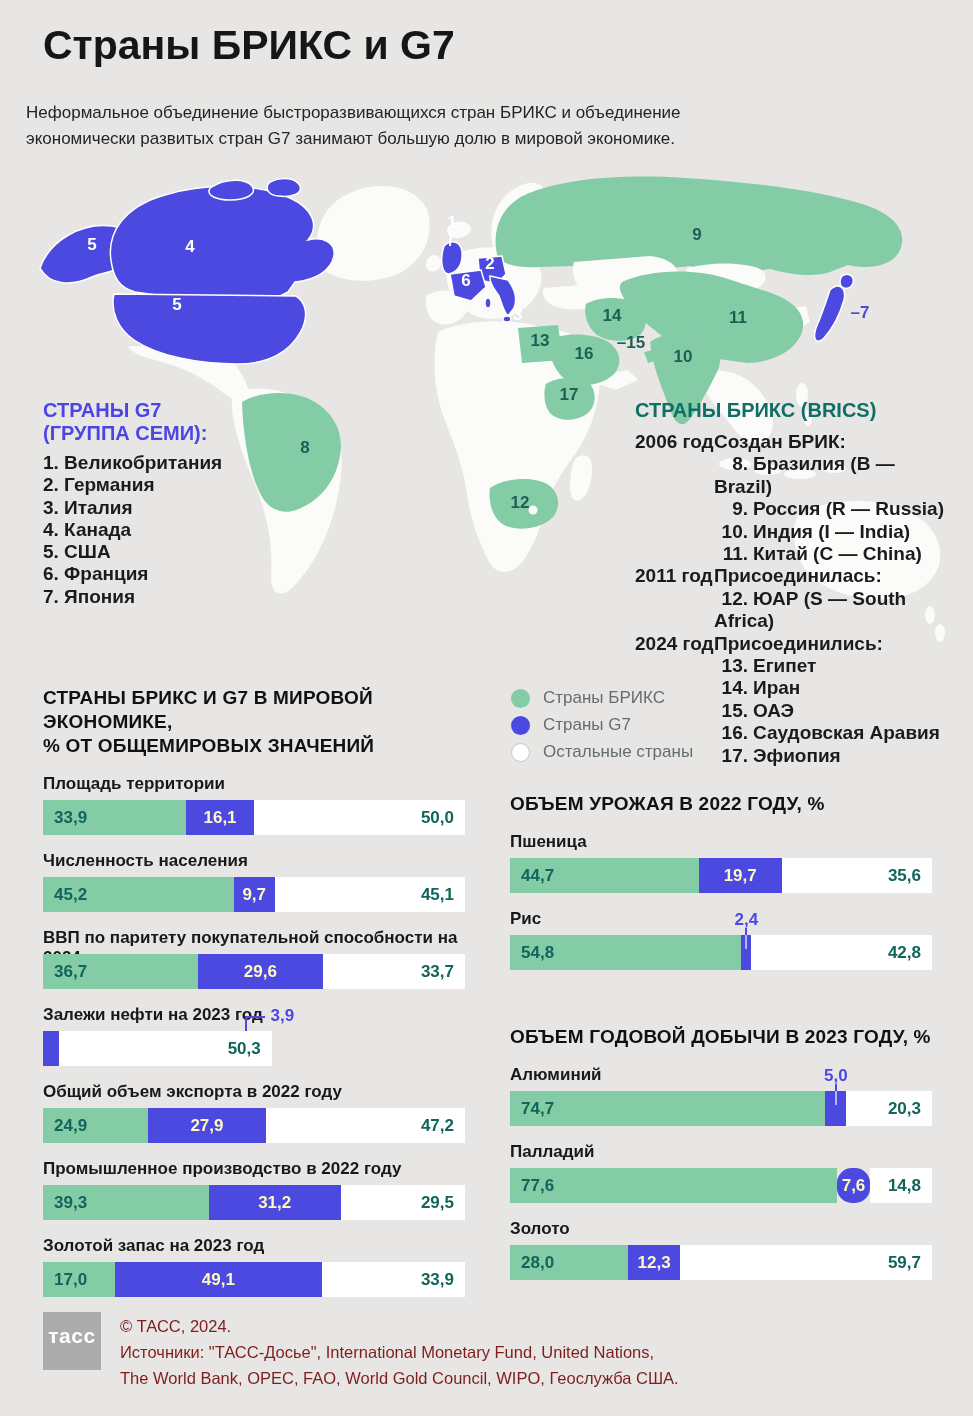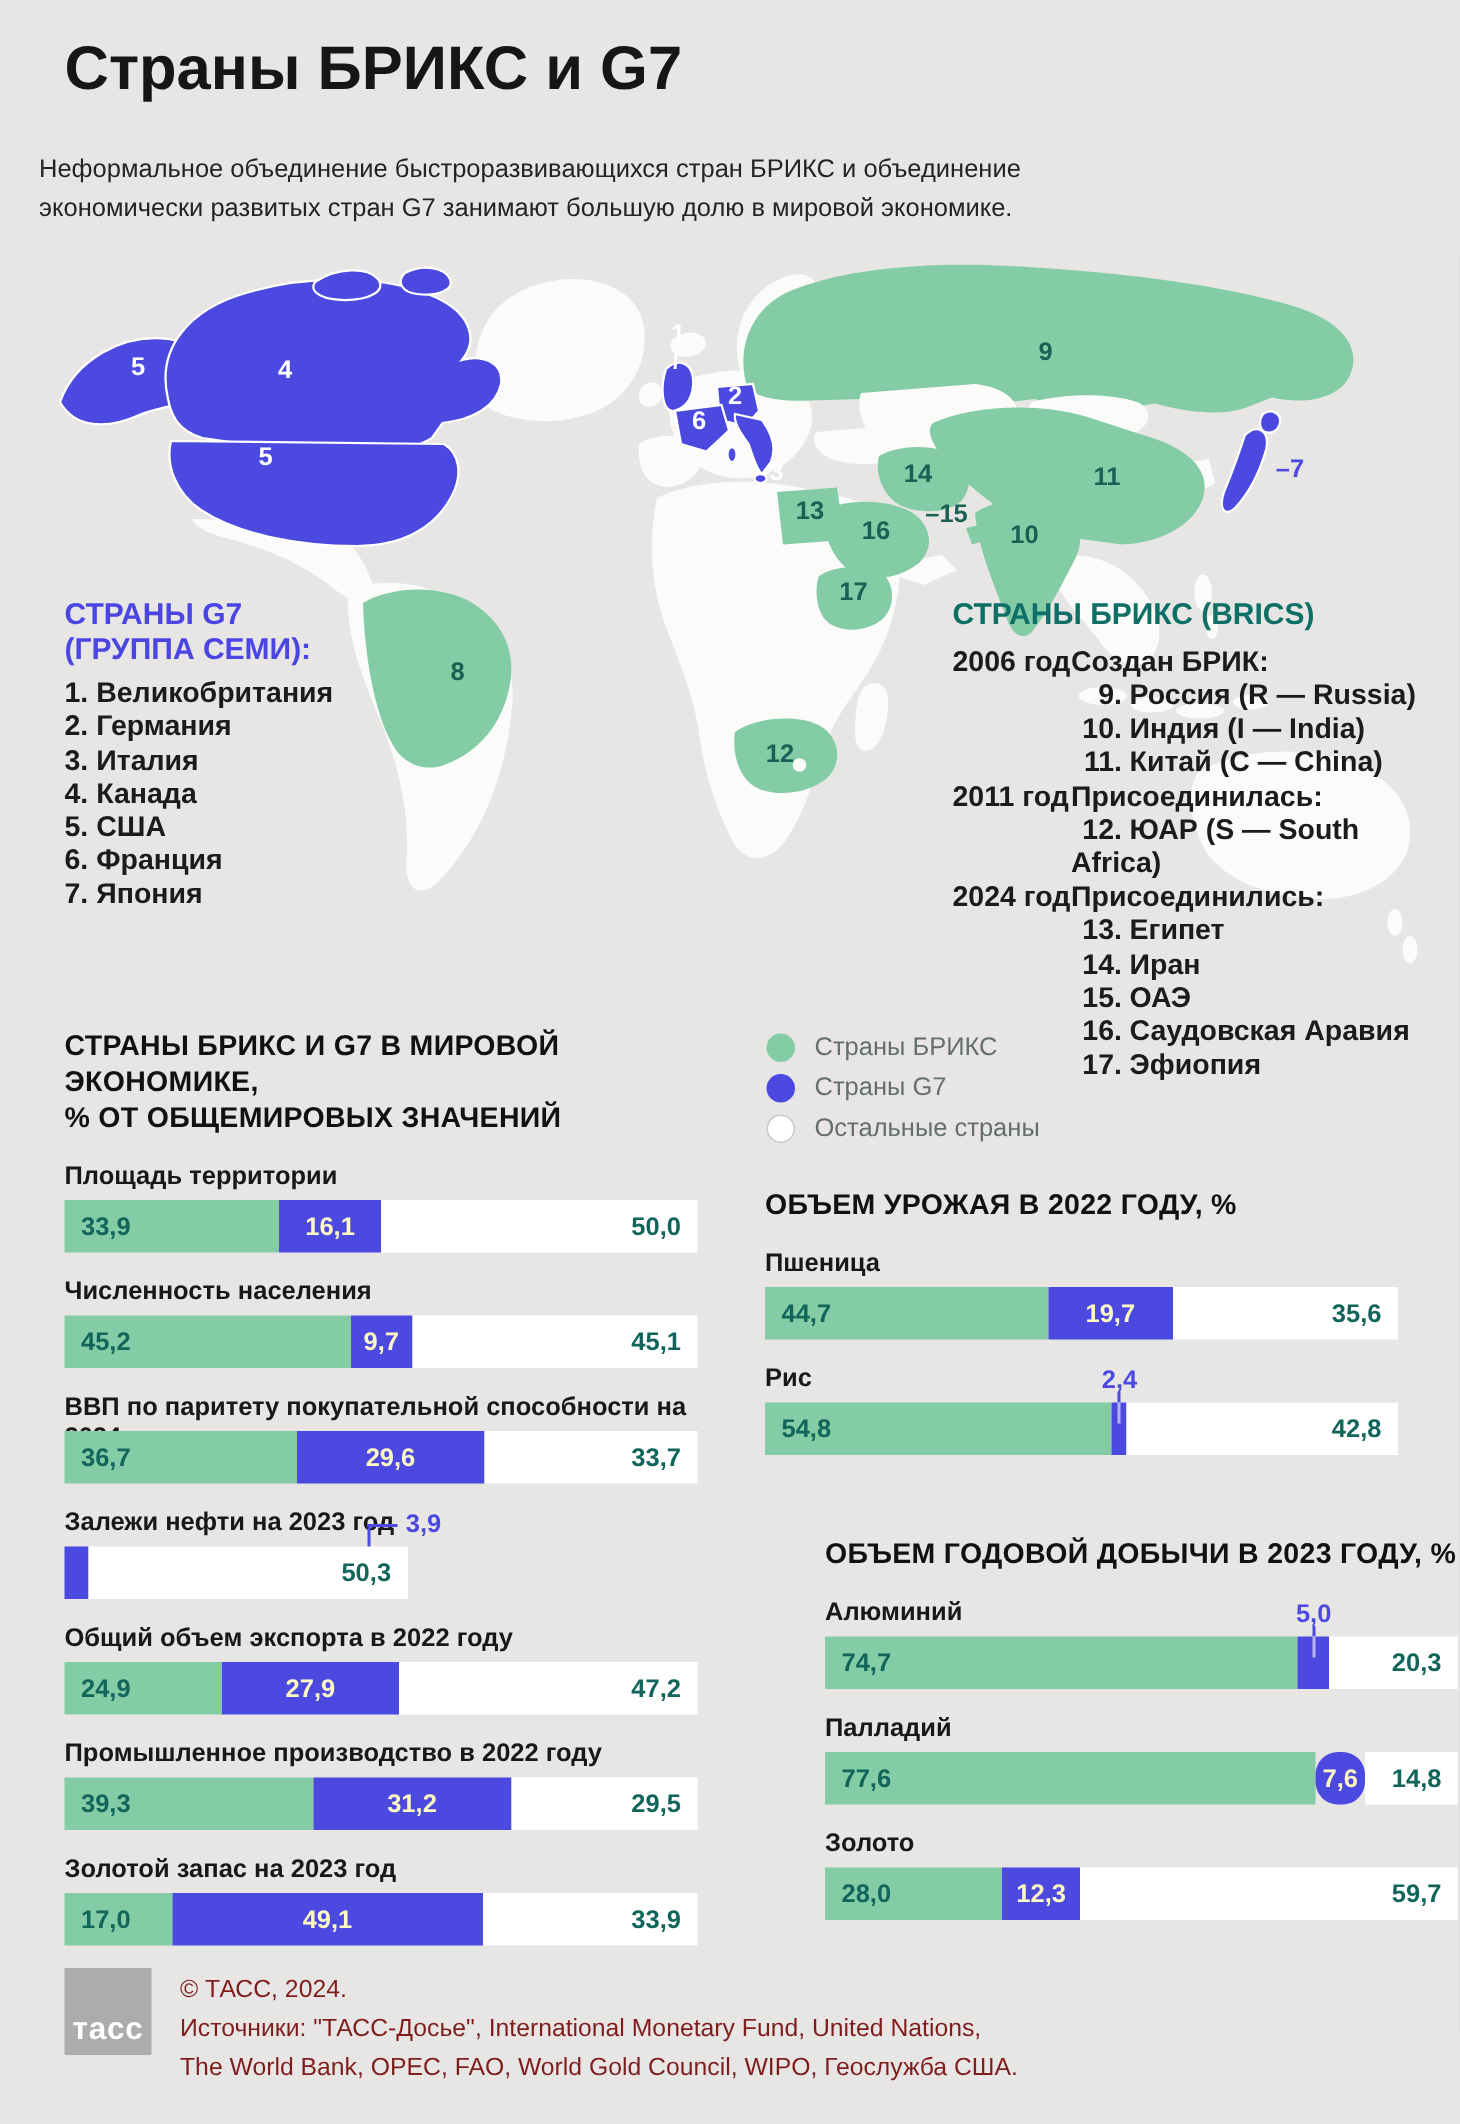--- a/index.html
+++ b/index.html
@@ -36,21 +36,21 @@
   .brics-grid{display:grid;grid-template-columns:79px 1fr;margin-top:9px;font-size:19px;line-height:22.4px;color:var(--ink);}
   .b-year{grid-column:1;font-weight:800;}
   .b-action{grid-column:2;font-weight:800;}
   .b-item{grid-column:2;}
   .b-num{display:inline-block;width:34px;text-align:right;font-weight:600;margin-right:5px;}
   .b-name{font-weight:600;}
 
   .sec{position:absolute;width:422px;z-index:2;}
   .sec-economy{left:43px;top:686px;}
   .sec-harvest{left:510px;top:792px;}
-  .sec-mining{left:510px;top:1025px;margin-left:40px;}
+  .sec-mining{left:510px;top:1025px;}
   .sec h2{font-size:19px;font-weight:800;color:#111;margin:0 0 16px;white-space:pre-line;line-height:24px;letter-spacing:.2px;}
 
   .bar-row{margin-bottom:16px;}
   .label-line{position:relative;height:21px;margin-bottom:5px;font-size:17px;font-weight:700;color:#181818;}
   .bar{position:relative;display:flex;height:35px;width:100%;}
   .seg{height:100%;display:flex;align-items:center;overflow:visible;}
   .seg-brics{background:var(--green);}
   .seg-g7{background:var(--blue);justify-content:center;}
   .seg-others{background:#FFFFFF;justify-content:flex-end;}
   .seg span{font-size:17px;font-weight:700;white-space:nowrap;text-align:center;}
@@ -65,21 +65,21 @@
   .above-tick{position:absolute;top:-7px;height:7px;width:2px;background:var(--blue);transform:translateX(-50%);}
   .inner-tick{position:absolute;top:0;height:14px;width:2px;background:rgba(255,255,255,.6);transform:translateX(-50%);}
 
   .legend{position:absolute;left:511px;top:688px;z-index:3;}
   .leg-row{display:flex;align-items:center;margin-bottom:7px;}
   .leg-dot{width:19px;height:19px;border-radius:50%;margin-right:13px;box-sizing:border-box;}
   .leg-dot.bordered{border:1px solid #C9C9C7;}
   .leg-label{font-size:17px;font-weight:500;color:#646E6A;}
 
   .foot{position:absolute;left:43px;top:1312px;display:flex;gap:19px;z-index:3;}
-  .tass-logo{width:58px;height:58px;background:#ACACAC;color:#fff;display:flex;align-items:flex-end;justify-content:center;font-weight:800;font-size:21px;letter-spacing:.5px;box-sizing:border-box;padding-bottom:5px;}
+  .tass-logo{width:58px;height:58px;background:#ACACAC;color:#fff;display:flex;align-items:flex-end;justify-content:center;font-weight:800;font-size:21px;letter-spacing:.5px;box-sizing:border-box;padding-bottom:22px;}
   .foot-lines{font-size:16.5px;line-height:26px;color:#7f1d1d;font-weight:500;padding-top:1px;}
 </style>
 </head>
 <body>
 
 <div class="page">
 
   <h1 class="title">Страны БРИКС и G7</h1>
   <p class="subtitle">Неформальное объединение быстроразвивающихся стран БРИКС и объединение экономически развитых стран G7 занимают большую долю в мировой экономике.</p>
 
@@ -185,20 +185,21 @@
         <li>6. Франция</li>
         <li>7. Япония</li>
       </ul>
   </div>
 
   <div class="brics-block">
     <div class="brics-title">СТРАНЫ БРИКС (BRICS)</div>
     <div id="brics-groups" class="brics-grid">
         <div class="b-year">2006 год</div>
         <div class="b-action">Создан БРИК:</div>
+        <div class="b-item"><span class="b-num">8.</span><span class="b-name">Бразилия (B — Brazil)</span></div>
         <div class="b-item"><span class="b-num">9.</span><span class="b-name">Россия (R — Russia)</span></div>
         <div class="b-item"><span class="b-num">10.</span><span class="b-name">Индия (I — India)</span></div>
         <div class="b-item"><span class="b-num">11.</span><span class="b-name">Китай (C — China)</span></div>
         <div class="b-year">2011 год</div>
         <div class="b-action">Присоединилась:</div>
         <div class="b-item"><span class="b-num">12.</span><span class="b-name">ЮАР (S — South Africa)</span></div>
         <div class="b-year">2024 год</div>
         <div class="b-action">Присоединились:</div>
         <div class="b-item"><span class="b-num">13.</span><span class="b-name">Египет</span></div>
         <div class="b-item"><span class="b-num">14.</span><span class="b-name">Иран</span></div>

